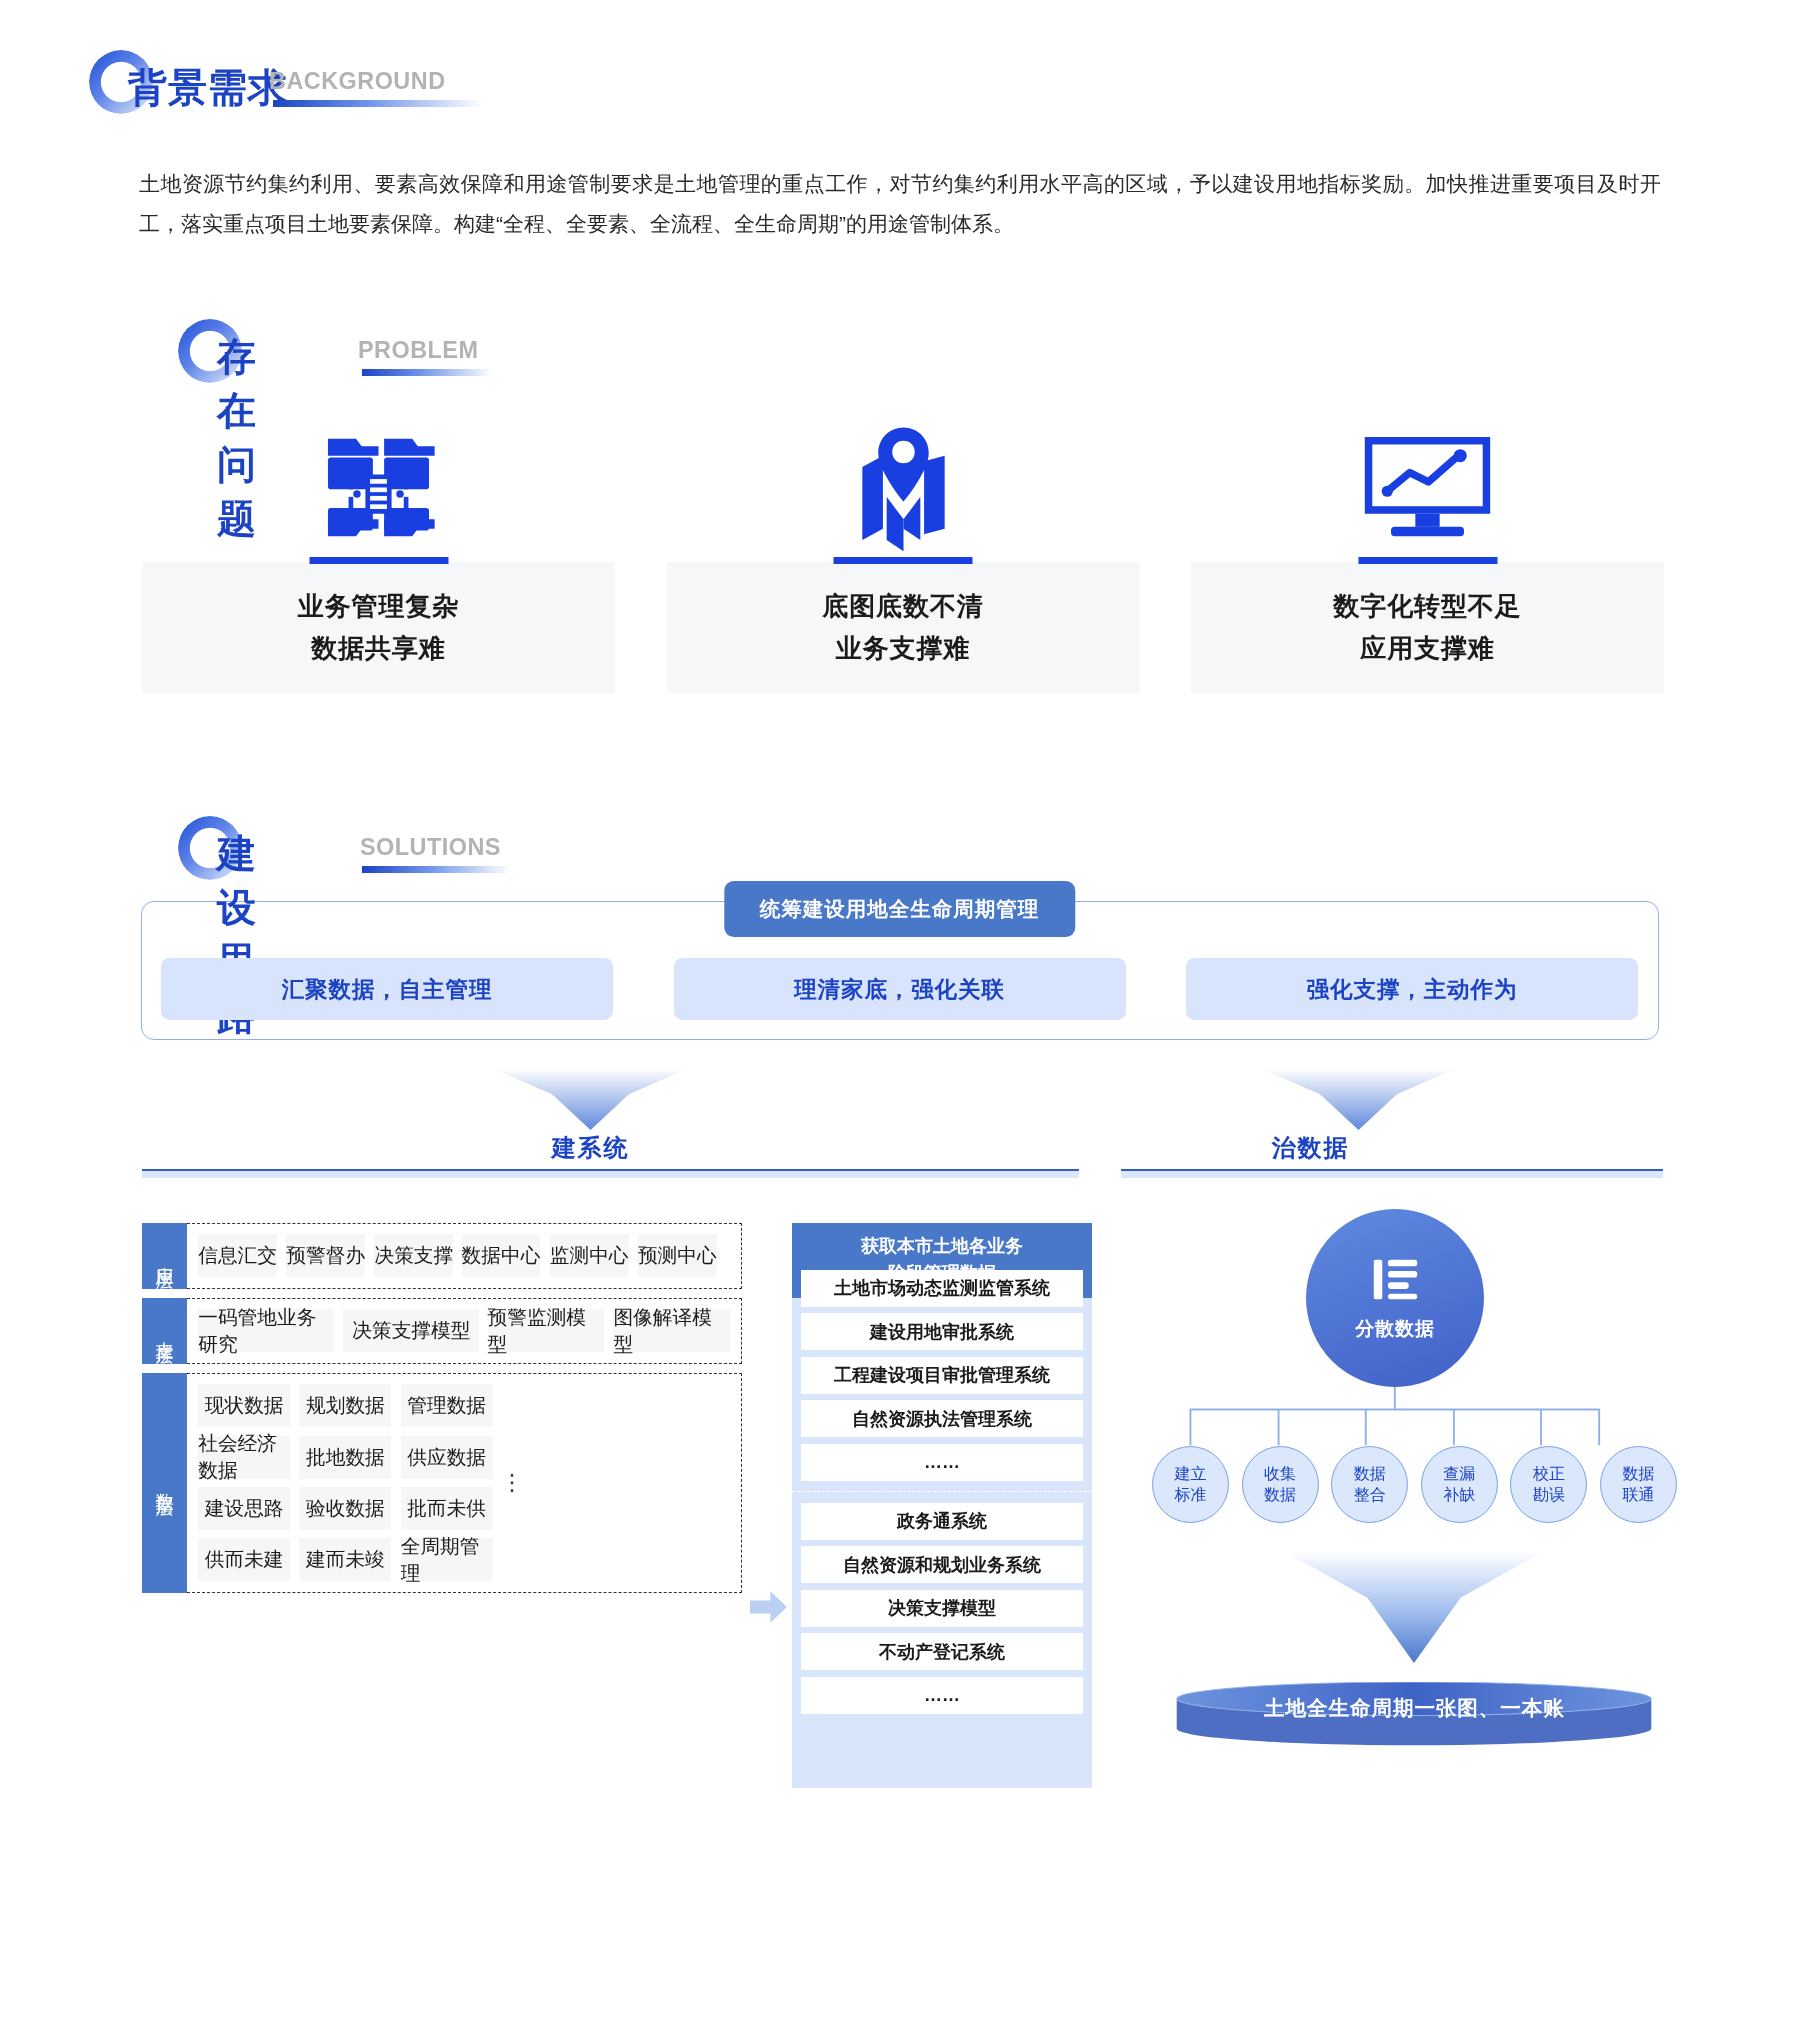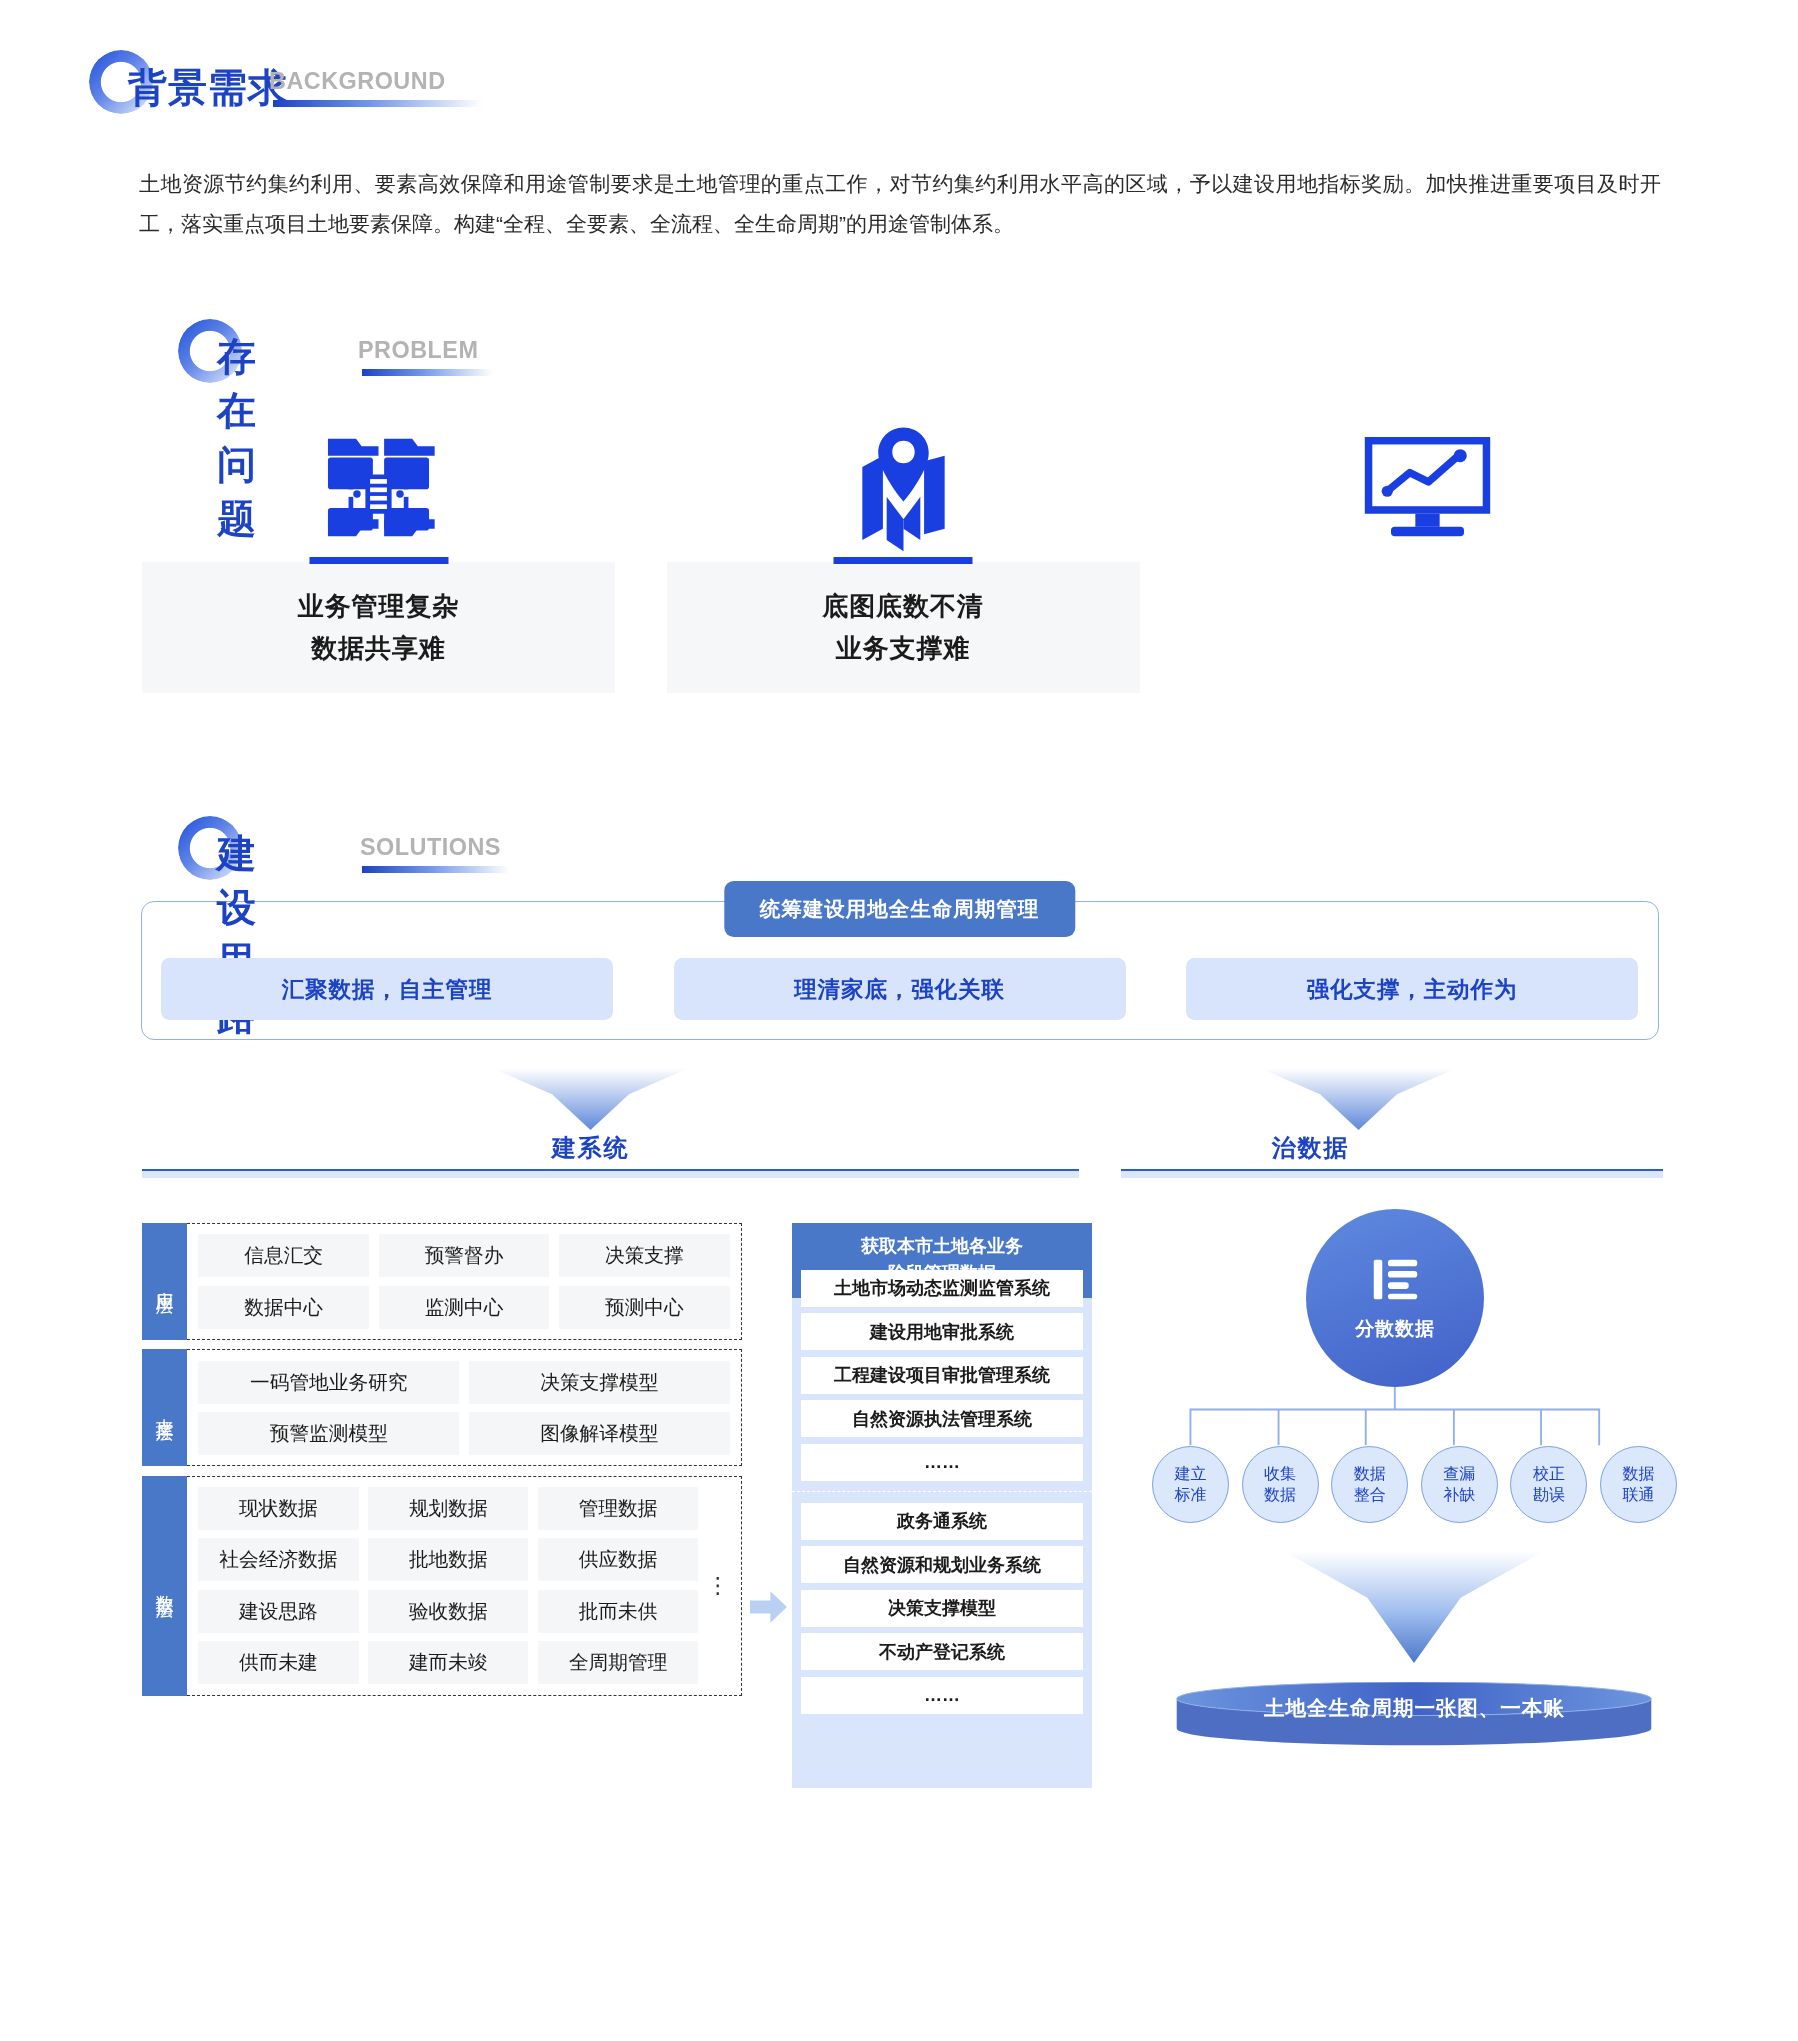--- a/index.html
+++ b/index.html
@@ -193,21 +193,20 @@
     writing-mode: vertical-rl;
     letter-spacing: 2.8px;
     flex: none;
   }
   .layer-body {
     flex: 1;
     border: 1.9px dashed #333;
     border-left: none;
     padding: 10.3px 11.2px;
     display: flex;
-    flex-direction: column;
     gap: 8.4px;
   }
   .cellrow { display: flex; gap: 9.4px; }
   .cell {
     background: #f5f6f7;
     height: 43px;
     display: flex;
     align-items: center;
     justify-content: center;
     font-size: 19.7px;
@@ -410,20 +409,24 @@
         <g fill="#1a3fe0">
           <path d="M8 16h134v82H8z"></path>
           <rect x="16" y="24" width="118" height="66" fill="#fff"></rect>
           <polyline points="32,74 56,54 76,64 108,36" stroke="#1a3fe0" stroke-width="8" fill="none" stroke-linecap="round" stroke-linejoin="round"></polyline>
           <circle cx="32" cy="74" r="6"></circle>
             <circle cx="110" cy="36" r="7"></circle>
           <rect x="62" y="98" width="26" height="14"></rect>
           <rect x="36" y="112" width="78" height="10" rx="4"></rect>
         </g>
       </svg>
+    </div>
+    <div class="prob-card">
+      <div class="prob-line">数字化转型不足</div>
+      <div class="prob-line">应用支撑难</div>
     </div>
   </div>
 
 </div>
 
 <div class="sec-head" style="position:absolute; left:89px; top:808px;">
   <div class="sec-ring"></div>
   <div class="sec-cn">建设思路</div>
   <div class="sec-en" style="left:182px;">SOLUTIONS</div>
   <div class="sec-rule" style="left:184px; width:148px;"></div>

